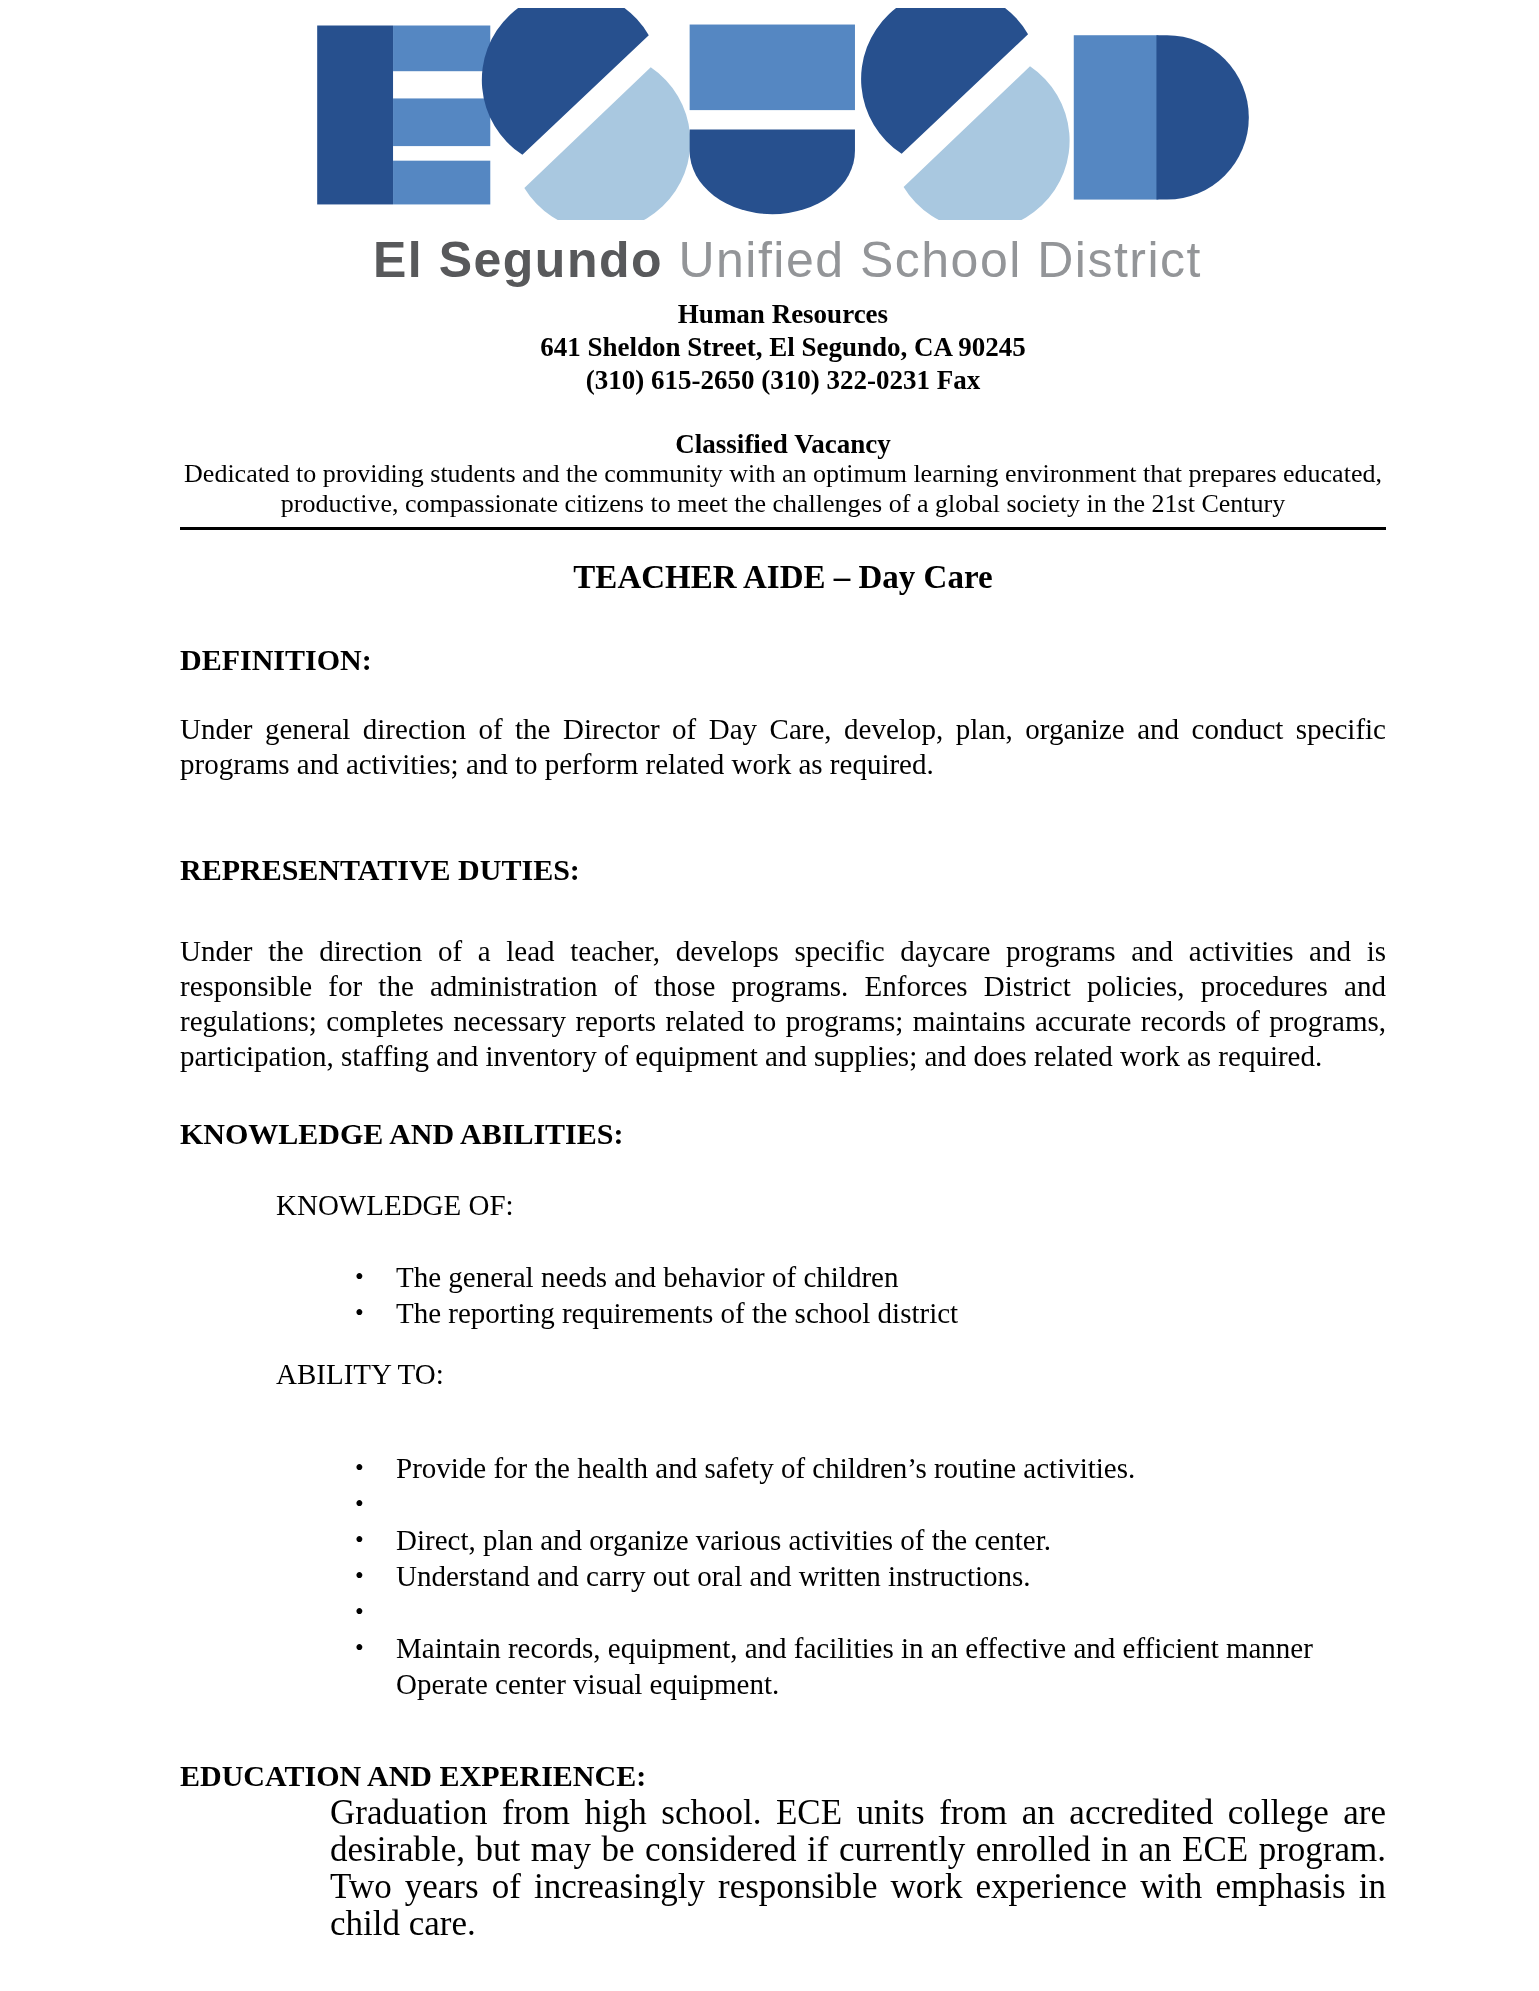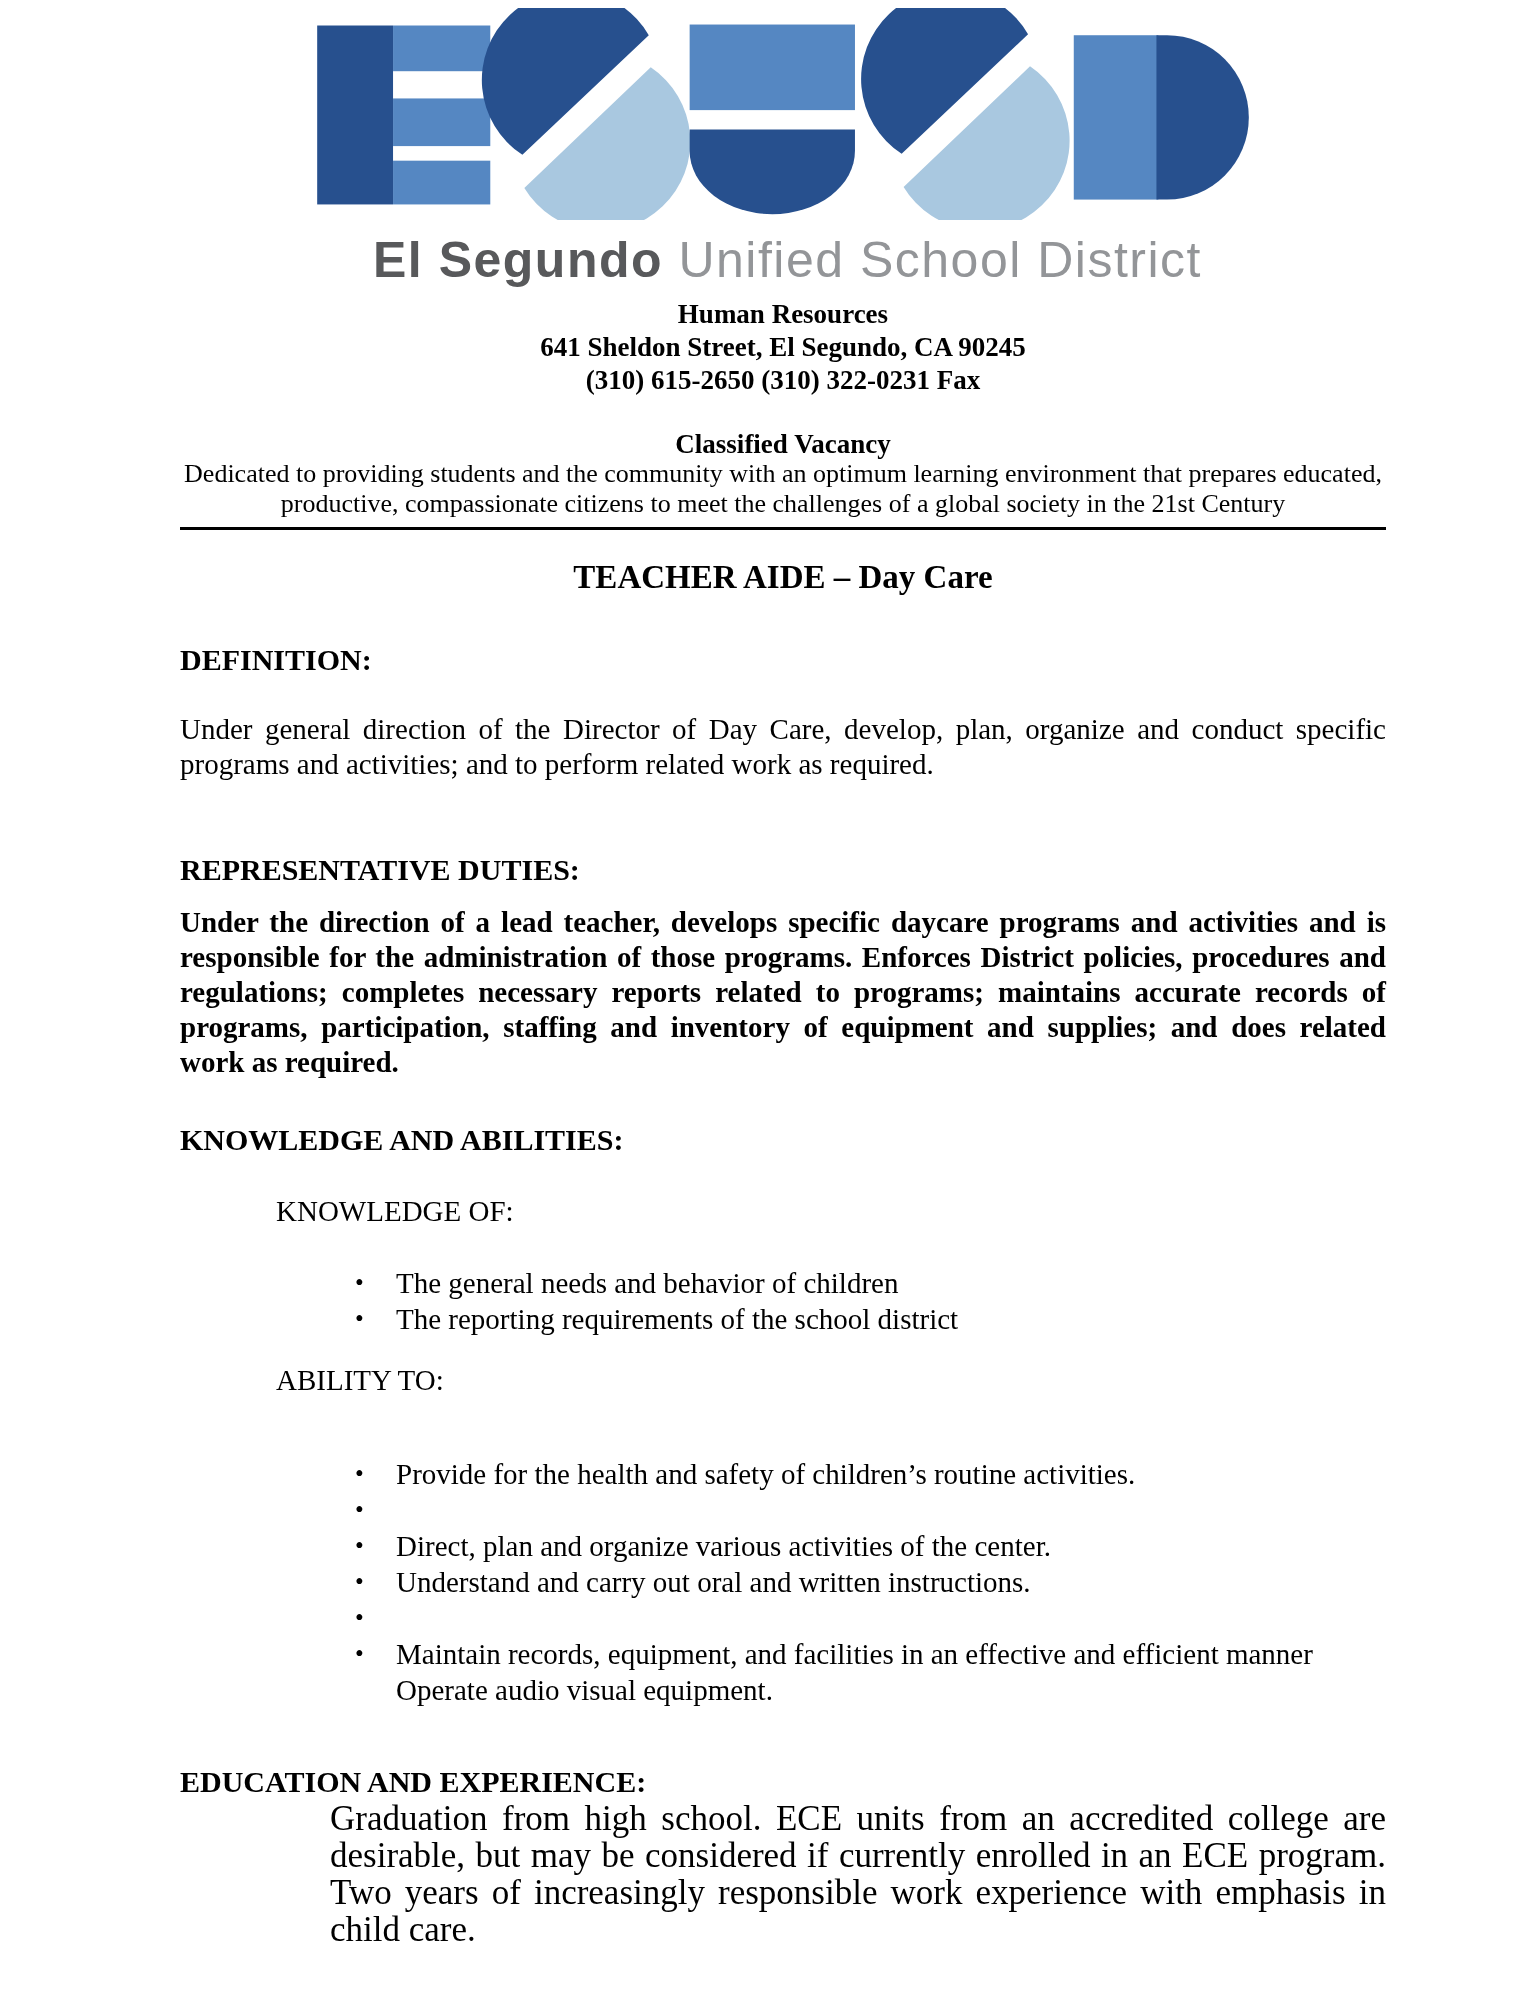--- a/index.html
+++ b/index.html
@@ -81,21 +81,21 @@
   .h-definition { margin-top: 48px; }
   .h-duties     { margin-top: 72px; }
   .h-knowab     { margin-top: 44px; }
   .h-education  { margin-top: 58px; }
   .body-para {
     font-size: 29px;
     line-height: 35px;
     text-align: justify;
   }
   .p-definition { margin-top: 36px; }
-  .p-duties     { margin-top: 19px; font-weight: bold; }
+  .p-duties     { margin-top: 48px; }
   .sub-heading {
     font-size: 29px;
     line-height: 31px;
     margin-left: 96px;
   }
   .sh-knowledge { margin-top: 40px; }
   .sh-ability   { margin-top: 28px; }
   .bullet-list-knowledge { margin-top: 38px; }
   .bullet-list-ability   { margin-top: 60px; }
   .bullet-row {
@@ -205,21 +205,21 @@
       </div>
       <div class="bullet-row">
         <span class="bullet-marker">•</span>
         <span class="bullet-text">Understand and carry out oral and written instructions.</span>
       </div>
       <div class="bullet-row">
         <span class="bullet-marker">•</span>
       </div>
       <div class="bullet-row">
         <span class="bullet-marker">•</span>
-        <span class="bullet-text">Maintain records, equipment, and facilities in an effective and efficient manner Operate audio visual equipment.</span>
+        <span class="bullet-text">Maintain records, equipment, and facilities in an effective and efficient manner Operate center visual equipment.</span>
       </div>
     </div>
 
     <div class="sec-heading h-education">EDUCATION AND EXPERIENCE:</div>
     <div class="edu-para">Graduation from high school. ECE units from an accredited college are desirable, but may be considered if currently enrolled in an ECE program. Two years of increasingly responsible work experience with emphasis in child care.</div>
 
   </div>
 </div>
 
 </body></html>

